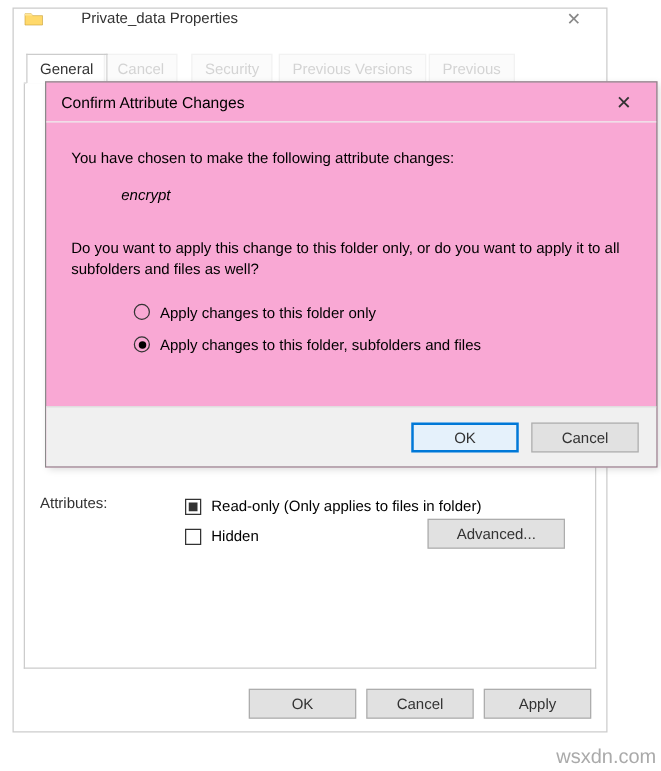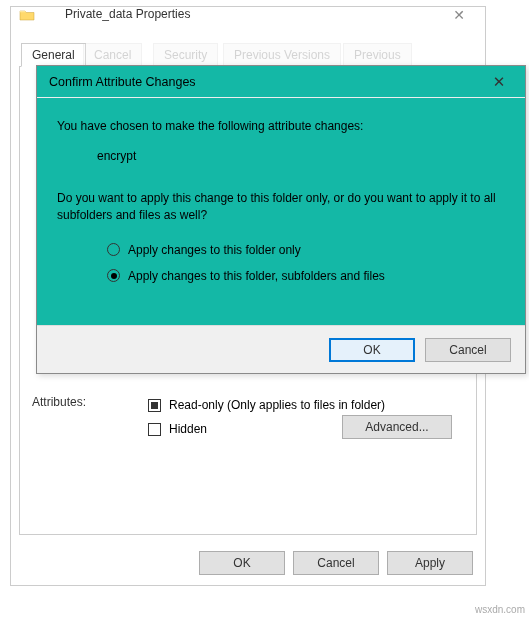--- a/index.html
+++ b/index.html
@@ -29,40 +29,40 @@
     .attr-lines { position: absolute; left: 100px; top: -2px; width: 320px; }
     .chk-row { display: flex; align-items: center; height: 24px; padding-left: 16px; }
     .chk { width: 13px; height: 13px; border: 1px solid #333; margin-right: 8px; display: inline-flex; align-items: center; justify-content: center; background: #fff; }
     .chk.square-filled::after { content: ""; width: 7px; height: 7px; background: #333; }
     .adv-btn { position: absolute; right: 0; top: 22px; width: 110px; height: 24px; border: 1px solid #adadad; background: #e1e1e1; color: #333; text-align: center; line-height: 22px; }
 
     .props-buttons { position: absolute; right: 12px; bottom: 10px; display: flex; gap: 8px; }
     .props-buttons .btn { width: 86px; height: 24px; border: 1px solid #adadad; background: #e1e1e1; text-align: center; line-height: 22px; color: #333; }
 
     
-    .confirm-win { position: absolute; left: 36px; top: 65px; width: 490px; height: 309px; border: 1px solid #8a8a8a; background: #14b8a6; box-shadow: 2px 2px 6px rgba(0,0,0,.15); }
+    .confirm-win { position: absolute; left: 36px; top: 65px; width: 490px; height: 309px; border: 1px solid #8a8a8a; background: #f9a8d4; box-shadow: 2px 2px 6px rgba(0,0,0,.15); }
     .confirm-titlebar { height: 32px; display: flex; align-items: center; padding: 0 6px 0 12px; border-bottom: 1px solid #eee; }
     .confirm-title { flex: 1; color: #000; font-size: 12.5px; }
     .confirm-close { width: 40px; text-align: center; font-size: 15px; color: #333; }
 
     .confirm-body { padding: 20px 20px 0 20px; color: #000; }
     .confirm-body p { margin: 0 0 14px 0; line-height: 1.35; }
-    .indent { margin-left: 40px !important; }
+    .indent { margin-left: 40px !important; font-style: italic; }
     .q { margin-top: 26px !important; }
 
     .radios { margin: 8px 0 0 50px; }
     .radio-row { display: flex; align-items: center; height: 26px; cursor: default; }
     .radio { width: 13px; height: 13px; border: 1px solid #333; border-radius: 50%; margin-right: 8px; display: inline-flex; align-items: center; justify-content: center; }
     .radio.sel::after { content: ""; width: 6px; height: 6px; background: #000; border-radius: 50%; }
 
     .confirm-footer { position: absolute; left: 0; right: 0; bottom: 0; height: 48px; background: #f0f0f0; border-top: 1px solid #ddd; display: flex; align-items: center; justify-content: flex-end; padding-right: 14px; gap: 10px; }
     .confirm-footer .btn { width: 86px; height: 24px; border: 1px solid #adadad; background: #e1e1e1; text-align: center; line-height: 22px; color: #333; }
     .confirm-footer .btn.primary { border: 2px solid #0078d7; background: #e5f1fb; line-height: 20px; }
 
-    .watermark { position: absolute; right: 4px; bottom: 2px; font-size: 10px; color: #aaa; }
+    .watermark { position: absolute; right: 4px; bottom: 2px; font-size: 16px; color: #aaa; }
   </style>
 </head>
 <body>
 
 <div class="props-win">
   <div class="props-titlebar">
     <span class="folder-ico">
       <svg viewBox="0 0 16 16" width="16" height="16">
           <path fill="#ffd96b" stroke="#caa23a" stroke-width=".5" d="M1 4h5l1.2 1.5H15V13H1z"></path>
           <path fill="#ffe79a" d="M1 4h5l1 1.3H1z"></path>

